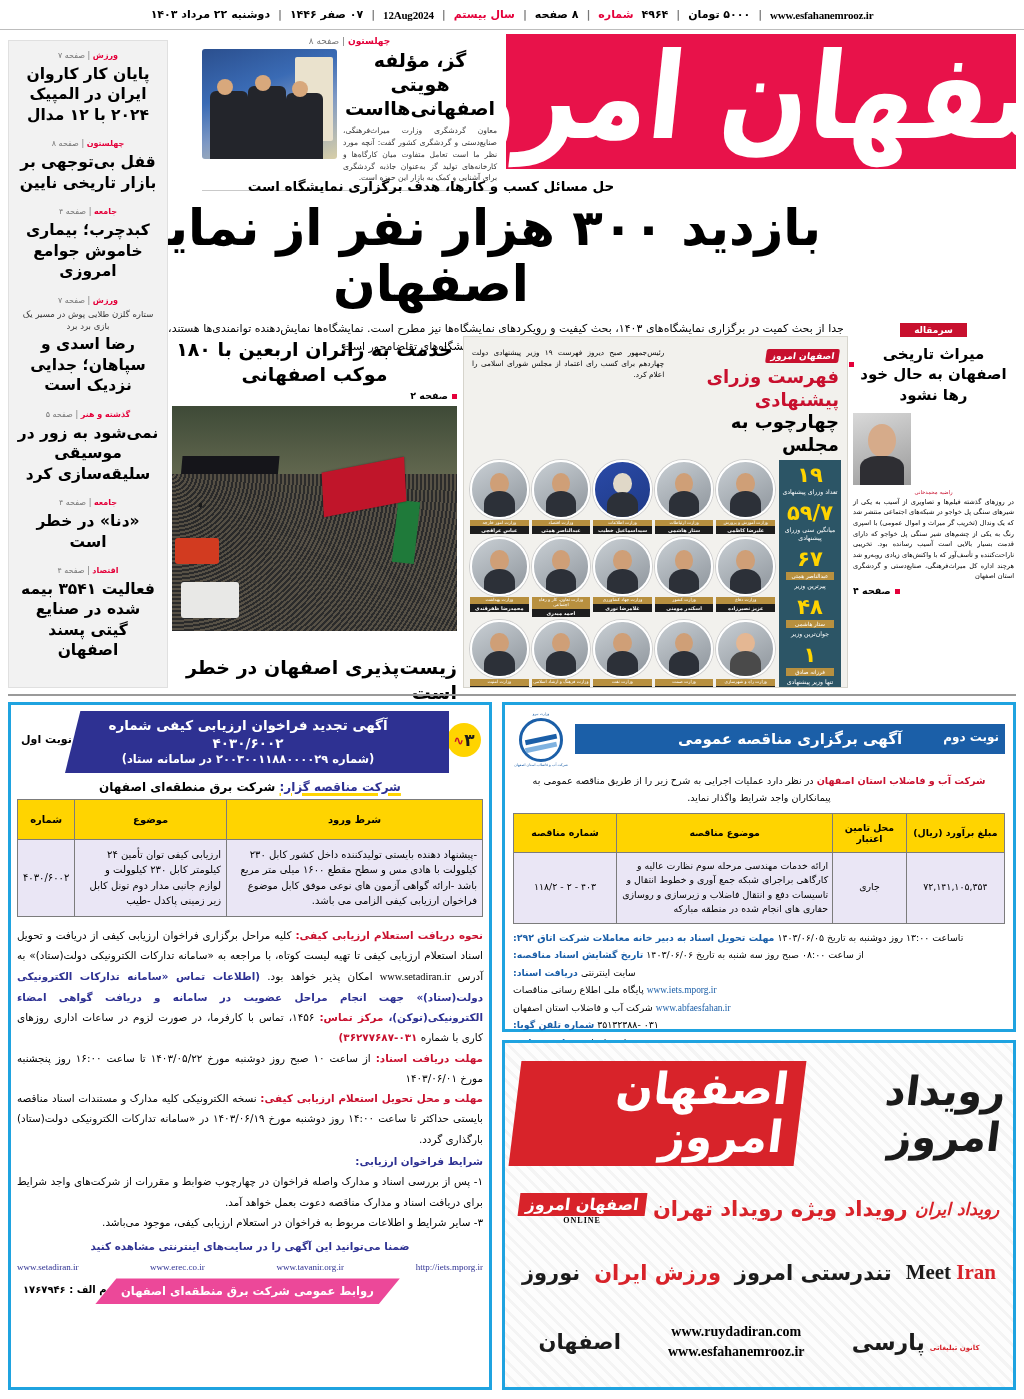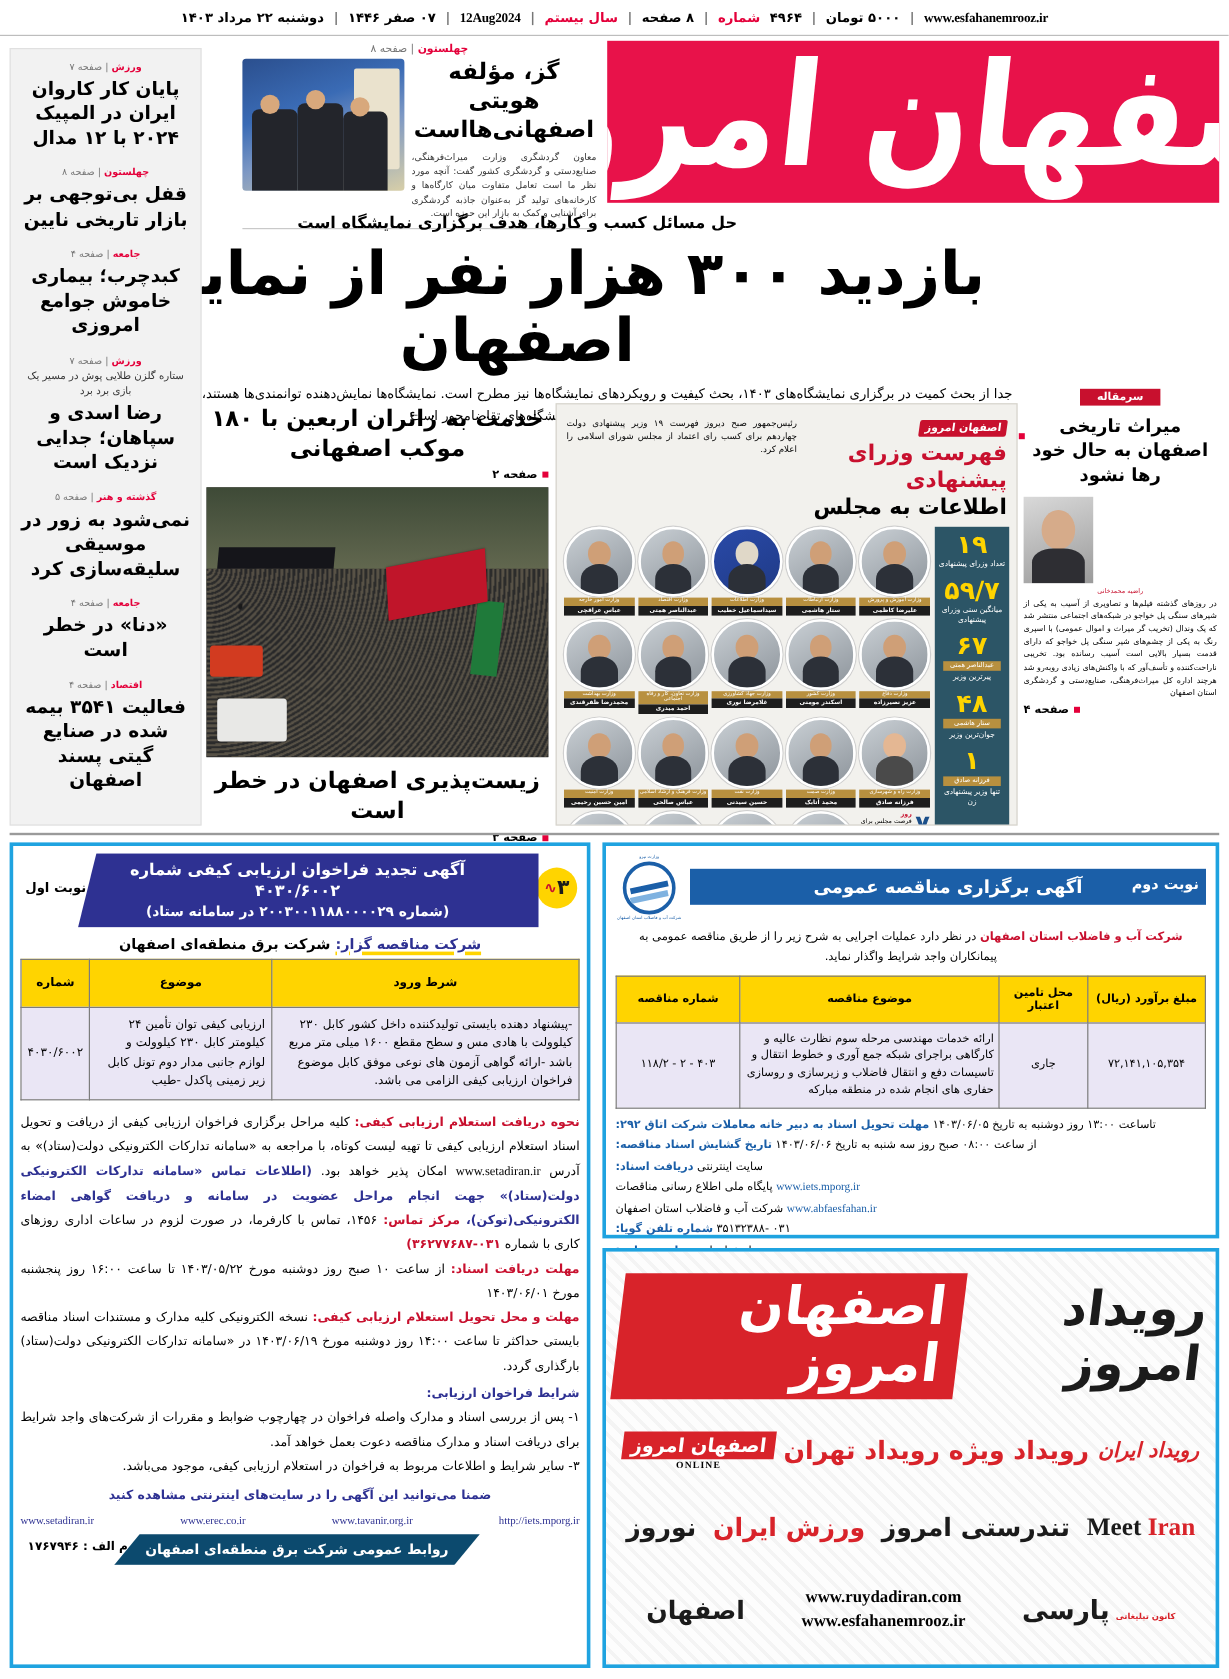--- a/index.html
+++ b/index.html
@@ -103,21 +103,21 @@
     position:absolute; right:18%; top:26%; width:84px;height:44px;background:#c0152a;
     transform:rotate(-11deg) skewX(-8deg); box-shadow:0 0 2px rgba(0,0,0,.4);
   }
   .photo-crowd .flaggreen {
     position:absolute; right:14%; top:42%; width:22px;height:62px;background:#1f7a3a;
     transform:rotate(6deg);
   }
   .photo-crowd .tent { position:absolute; left:2%; top:22%; width:34%; height:46%; background:#15151a; transform:skewX(-5deg); }
   .photo-crowd .truck { position:absolute; left:3%; bottom:6%; width:58px;height:36px;background:#e8e8e6;border-radius:3px;}
   .photo-crowd .truck2 { position:absolute; left:1%; bottom:30%; width:44px;height:26px;background:#d23b20;border-radius:3px;}
-  .arb h2.bot { margin-top:8px; }
+  .arb h2.bot { margin-top:24px;text-align:right; }
 
   
   .info {
     position:absolute; top:336px; left:463px; width:385px; height:352px;
     background:#f2f1ed; border:1px solid #d6d4cc; overflow:hidden; direction:rtl;
   }
   .info-head { display:flex; padding:7px 8px 4px; gap:6px; }
   .info-head .ttl { text-align:right; flex:none; width:46%; }
   .info-head .ttl h2 { font-size:18px; line-height:1.25; font-weight:bold; }
   .info-head .ttl .hl { color:#c8102e; }
@@ -206,21 +206,21 @@
   table.t1 td.j { text-align:right; }
   .ad-l-body { font-size:10.4px; line-height:1.95; text-align:justify; margin-top:8px; }
   .ad-l-body .lbl { color:#2e3192; font-weight:bold; }
   .ad-l-body .lblr { color:#c8102e; font-weight:bold; }
   .ad-l-body .mono { font-family:"Liberation Serif", serif; direction:ltr; display:inline-block;}
   .ad-l-body .center { text-align:center; display:block; font-weight:bold; color:#2e3192; margin-top:4px;}
   .sites { display:flex; justify-content:space-between; direction:ltr;
            font-size:9px; color:#2e3192; font-family:"Liberation Serif", serif; margin-top:6px;}
   .ad-l-foot { display:flex; align-items:center; justify-content:space-between; margin-top:6px; position:relative; height:30px;}
   .ad-l-foot .tab {
-    background:#0c4a6e; color:#fff; font-size:11.5px; font-weight:bold;
+    background:#ec4899; color:#fff; font-size:11.5px; font-weight:bold;
     padding:6px 26px; clip-path:polygon(7% 0,100% 0,93% 100%,0 100%);
     position:absolute; left:78px; top:0;
   }
   .ad-l-foot .alef { font-size:10px; font-weight:bold; position:absolute; left:6px; top:6px;}
 
   
   .ad-right {
     position:absolute; left:502px; top:702px; width:514px; height:330px;
     border:3px solid #1fa3e0; background:#fff; direction:rtl; padding:6px 8px;
   }
@@ -410,21 +410,21 @@
       <i></i><span>صفحه ۳</span>
     </div>
   </div>
 
   <div class="info">
     <div class="info-head">
       <div class="ttl">
         <span class="info-stamp">اصفهان امروز</span>
         <h2>
           <span class="hl">فهرست وزرای پیشنهادی</span><br>
-          <span>اطلاعات به مجلس</span>
+          <span>چهارچوب به مجلس</span>
         </h2>
       </div>
       <div class="lede">رئیس‌جمهور صبح دیروز فهرست ۱۹ وزیر پیشنهادی دولت چهاردهم برای کسب رای اعتماد از مجلس شورای اسلامی را اعلام کرد.</div>
     </div>
     <div class="info-body">
       <div class="stats">
         <div class="stat">
           <div class="num">۱۹</div>
           <div class="lbl">تعداد وزرای پیشنهادی</div>
         </div>

